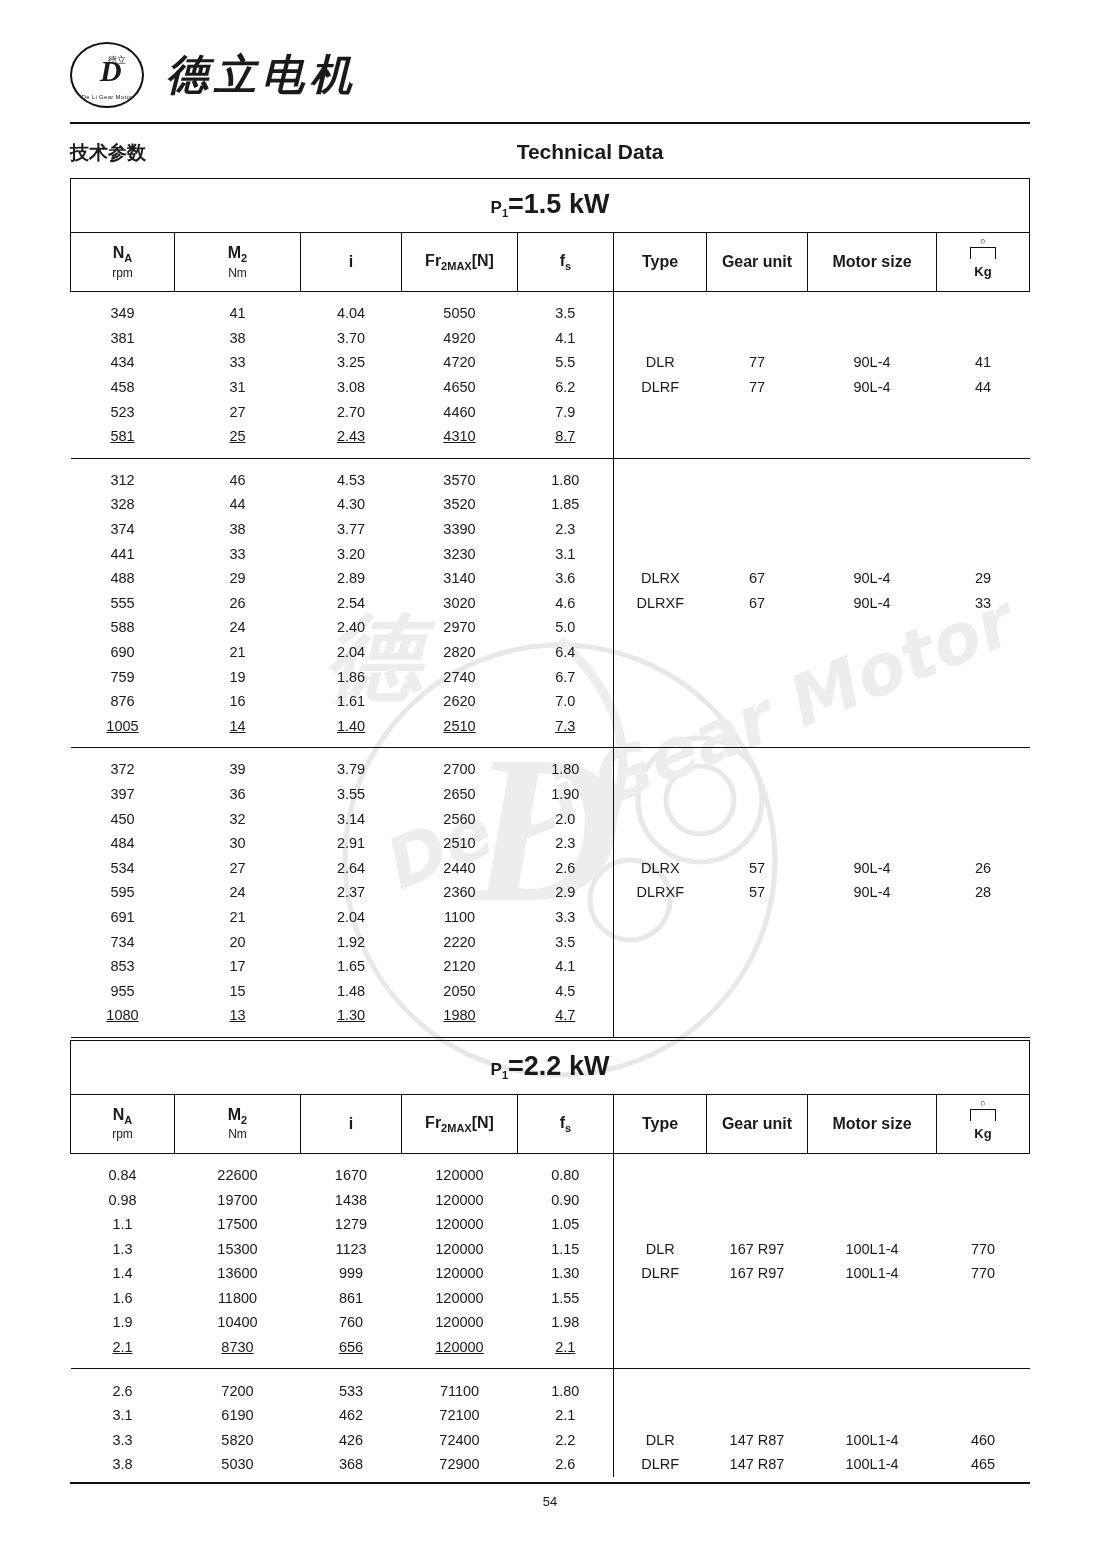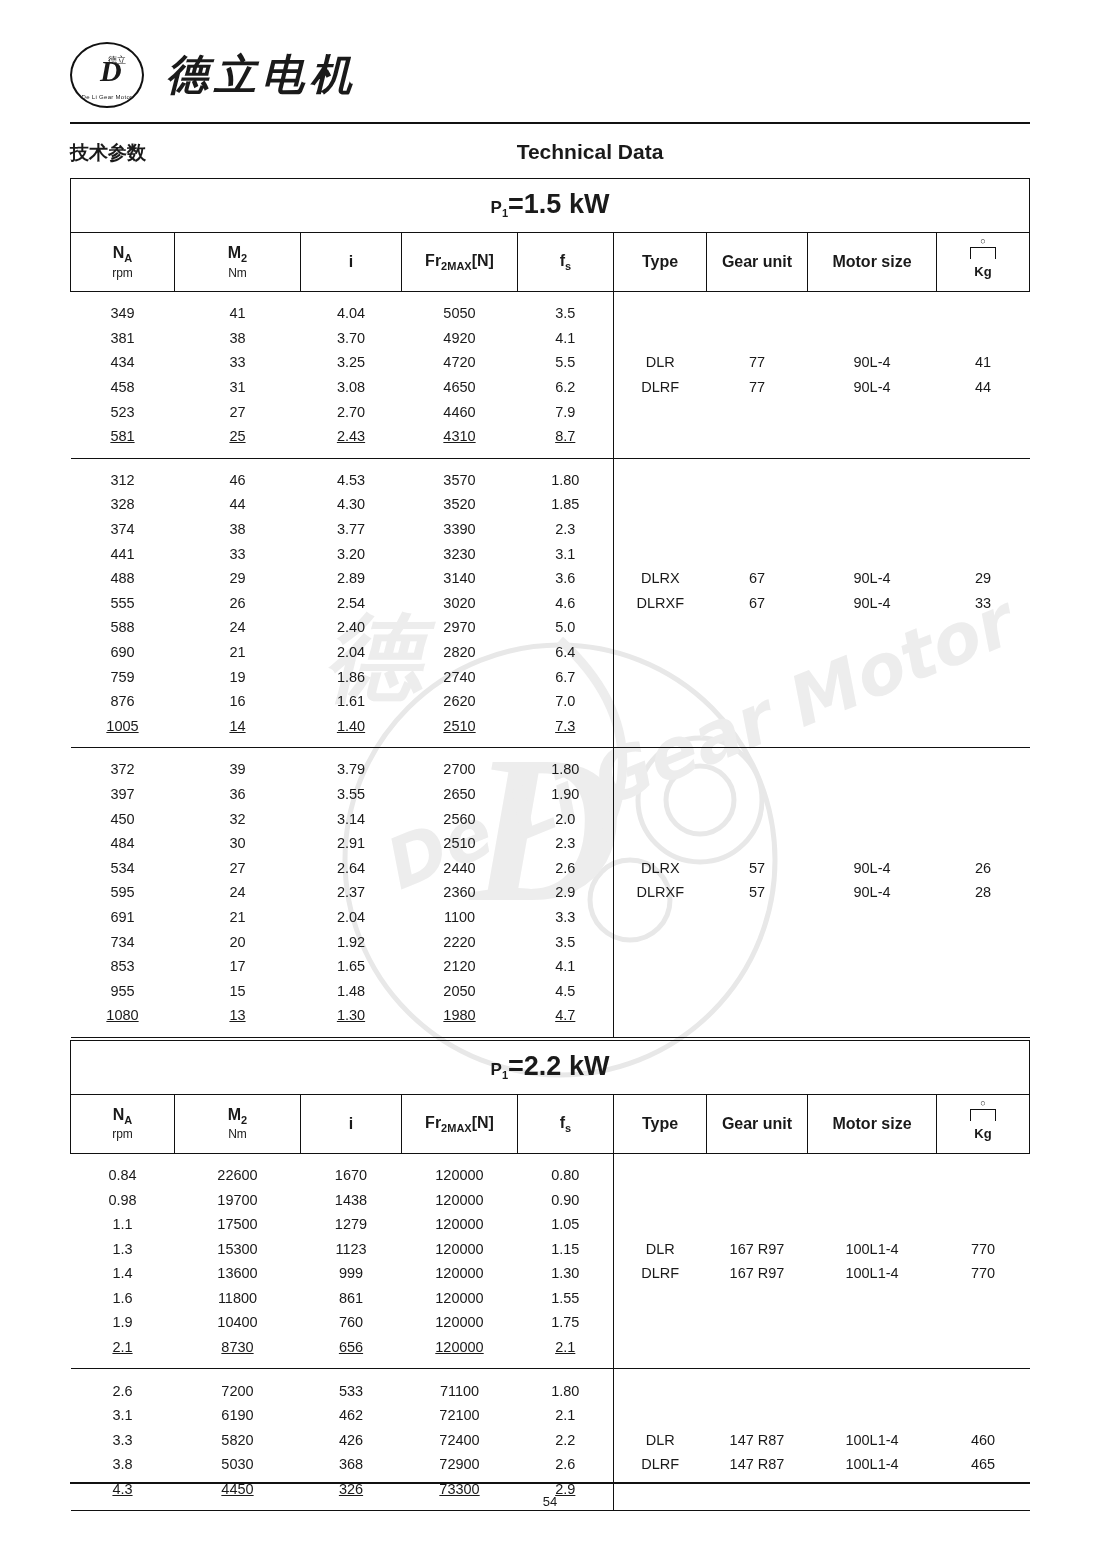--- a/index.html
+++ b/index.html
@@ -646,21 +646,21 @@
         <td class="sep-left"></td>
         <td></td>
         <td></td>
         <td></td>
       </tr>
             <tr class="">
         <td>1.9</td>
         <td>10400</td>
         <td>760</td>
         <td>120000</td>
-        <td>1.75</td>
+        <td>1.98</td>
         <td class="sep-left"></td>
         <td></td>
         <td></td>
         <td></td>
       </tr>
             <tr class="group-end last-row ">
         <td>2.1</td>
         <td>8730</td>
         <td>656</td>
         <td>120000</td>
@@ -707,31 +707,20 @@
         <td>3.8</td>
         <td>5030</td>
         <td>368</td>
         <td>72900</td>
         <td>2.6</td>
         <td class="sep-left">DLRF</td>
         <td>147 R87</td>
         <td>100L1-4</td>
         <td>465</td>
       </tr>
-            <tr class="group-end last-row ">
-        <td>4.3</td>
-        <td>4450</td>
-        <td>326</td>
-        <td>73300</td>
-        <td>2.9</td>
-        <td class="sep-left"></td>
-        <td></td>
-        <td></td>
-        <td></td>
-      </tr>
           </tbody>
         </table>
       </div>
     </div>
 
   <div class="footer">
     <span>54</span>
   </div>
 </div>
 

